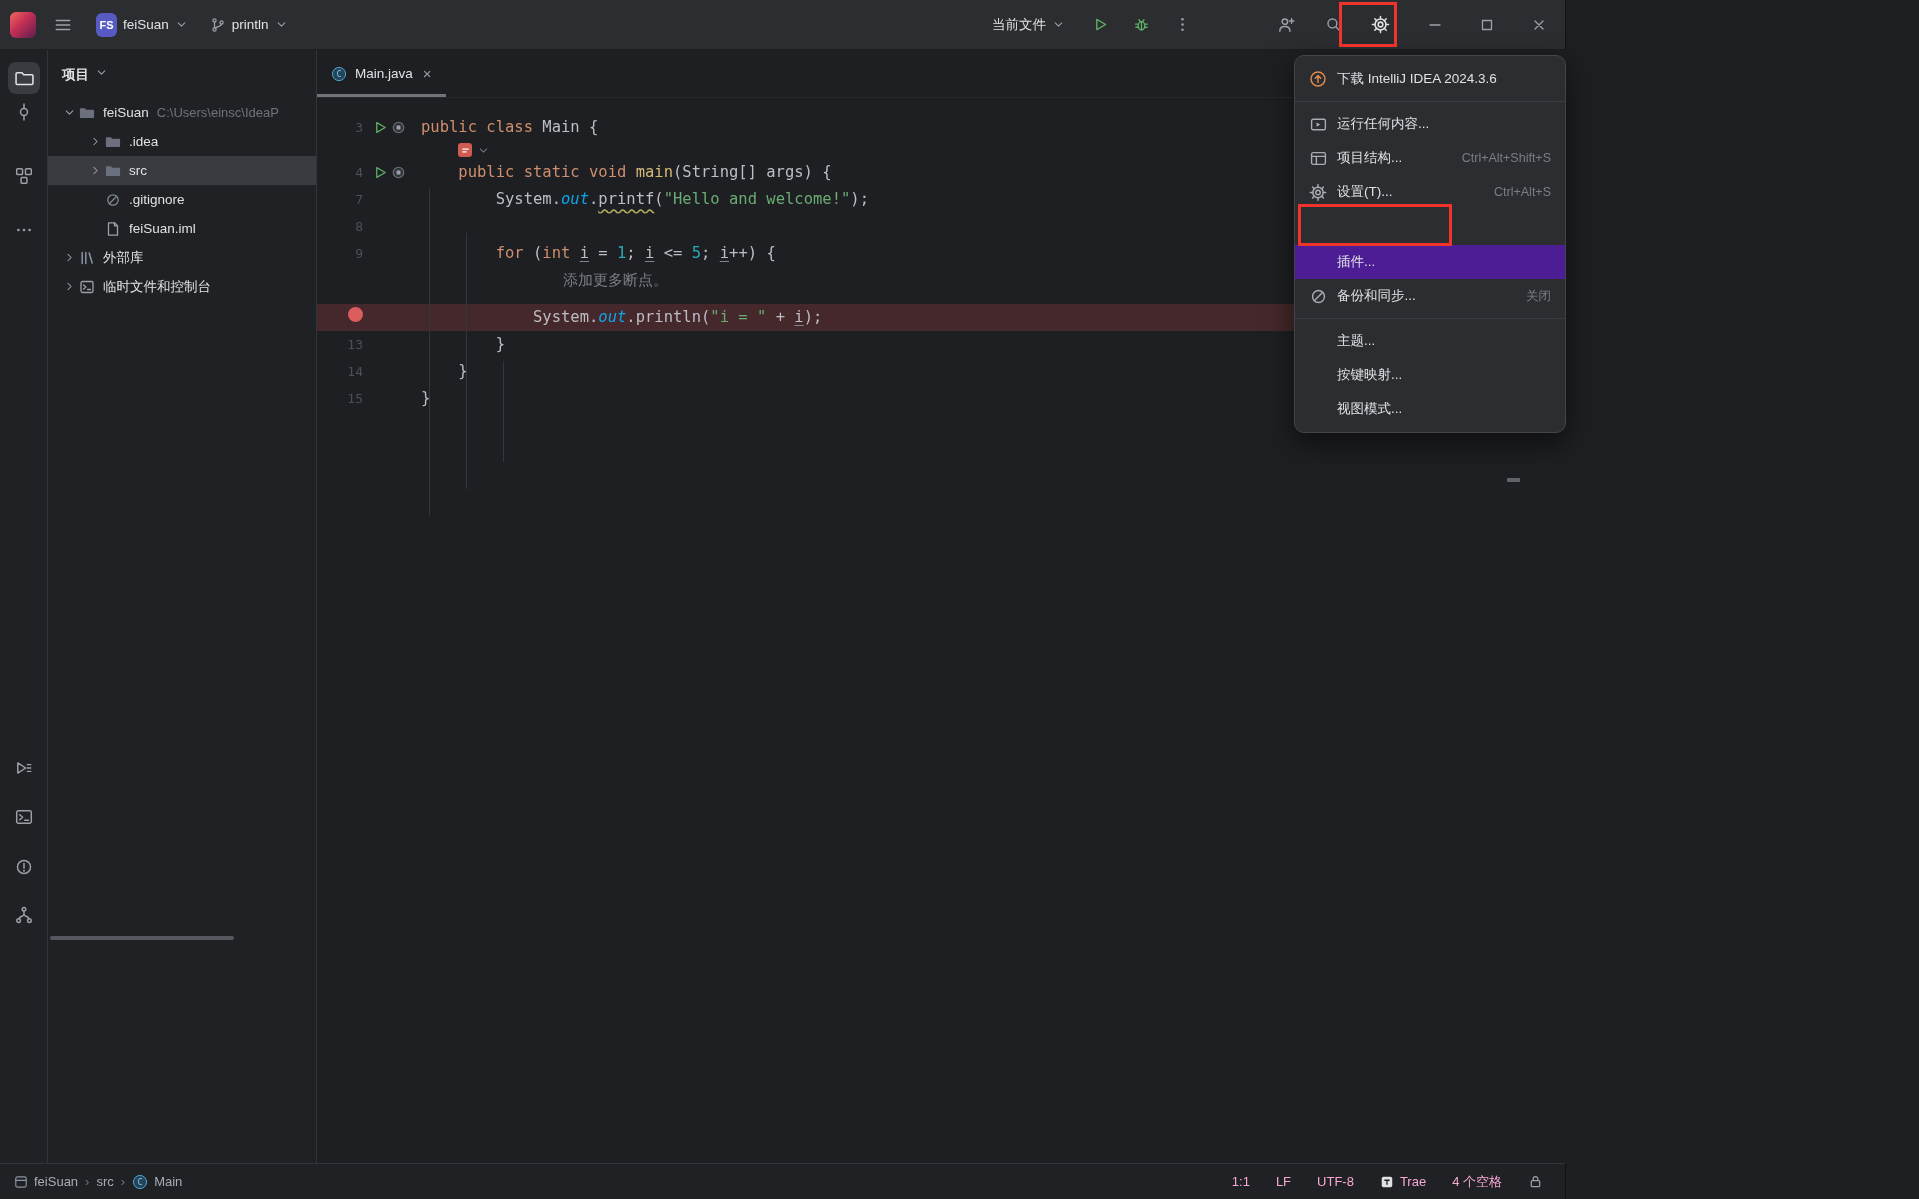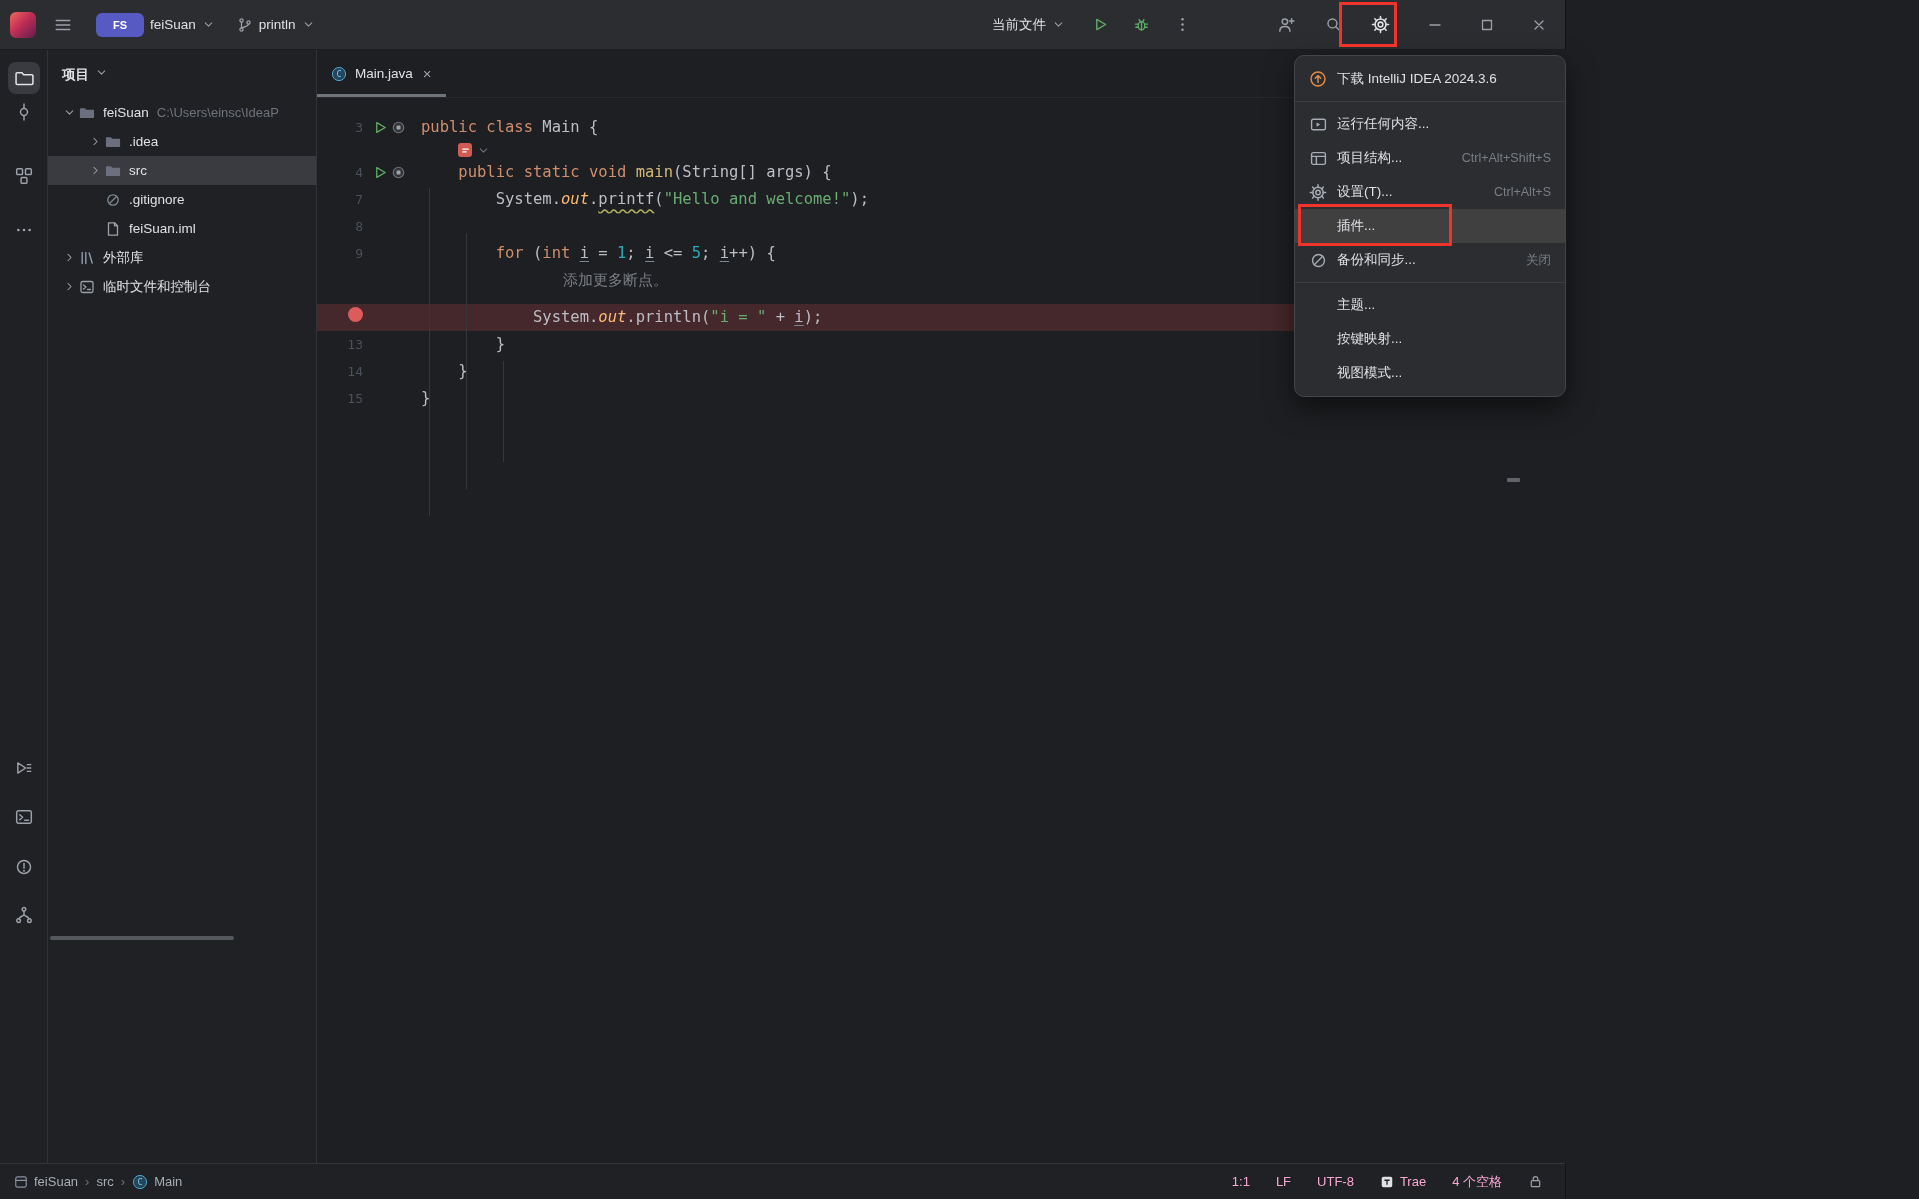--- a/index.html
+++ b/index.html
@@ -12,21 +12,21 @@
 
   
   #titlebar { position:absolute; left:0; top:0; width:100%; height:50px; background:#2b2d30;
               display:flex; align-items:center; border-bottom:1px solid #1c1d1f; }
   .tb-left { display:flex; align-items:center; gap:10px; padding-left:10px; }
   .logo { width:26px; height:26px; border-radius:6px;
           background:linear-gradient(135deg,#f2695c 0%,#c22e55 45%,#5c1f4e 100%); }
   .ic { display:inline-flex; align-items:center; justify-content:center; color:#9da0a8; }
   .tbtn { width:34px; height:34px; display:flex; align-items:center; justify-content:center;
           border-radius:6px; color:#9da0a8; }
-  .badge { width:48px; height:24px; border-radius:6px; background:#575ac2; color:#fff;
+  .badge { width:21px; height:24px; border-radius:6px; background:#575ac2; color:#fff;
            font-size:11px; font-weight:bold; display:flex; align-items:center; justify-content:center; }
   .tlabel { color:#dfe1e5; font-size:13.5px; }
   .widget { display:flex; align-items:center; gap:6px; padding:4px 6px; border-radius:6px; }
   .tb-spacer { flex:1; }
   .green { color:#5fad65; }
   .winbtn { width:52px; height:50px; display:flex; align-items:center; justify-content:center; color:#c7cad1; }
 
   
   #strip { position:absolute; left:0; top:50px; width:48px; height:1113px; background:#1f2124;
            border-right:1px solid #313438; }
@@ -80,37 +80,37 @@
   #g1 { left:112px; top:90px;  height:328px; }
   #g2 { left:149px; top:135px; height:256px; }
   #g3 { left:186px; top:263px; height:101px; }
   .stripe-mark { position:absolute; right:46px; top:428px; width:13px; height:4px; background:#70757d;
                  border-radius:1px; opacity:.8; }
 
   .tk-p  { color:#bcbec4; }
   .tk-kw { color:#cf8e6d; }
   .tk-id { color:#bcbec4; }
   .tk-fn { color:#d5b778; }
-  .tk-field { color:#fdba74; font-style:italic; }
+  .tk-field { color:#0ea5e9; font-style:italic; }
   .tk-str { color:#6aab73; }
   .tk-num { color:#2aacb8; }
   .tk-vu { color:#bcbec4; text-decoration:underline; text-decoration-color:#7a8691; text-underline-offset:3px; }
   .tk-typo { color:#bcbec4; text-decoration:underline wavy #b3ae60; text-underline-offset:4px; }
   .tk-h { color:#7a7e85; }
   .tk-hc { color:#bcbec4; }
 
   
   #menu { position:absolute; left:1294px; top:55px; width:272px; background:#2b2d30;
           border:1px solid #43454a; border-radius:10px; padding:6px 0; z-index:50;
           box-shadow:0 10px 28px rgba(0,0,0,.55); }
   .mi { display:flex; align-items:center; height:34px; padding:0 14px; gap:10px;
         color:#dfe1e5; font-size:13.5px; white-space:nowrap; }
   .mi .mic { width:18px; flex:none; display:inline-flex; justify-content:center; color:#a8adb5; }
   .mi.noicon { padding-left:42px; }
-  .mi.selected { background:#404040; }
+  .mi.selected { background:#4c1d95;margin-top:36px; }
   .mi .shortcut { margin-left:auto; color:#7a7e85; font-size:12.5px; }
   .msep { height:1px; background:#3b3d42; margin:5px 0; }
 
   
   .anno { position:absolute; border:3px solid #f0342c; z-index:100; pointer-events:none; }
   #anno-gear { left:1339px; top:2px; width:58px; height:45px; }
   #anno-plugins { left:1298px; top:204px; width:154px; height:42px; }
 
   
   #statusbar { position:absolute; left:0; bottom:0; width:100%; height:36px; background:#1f2124;

